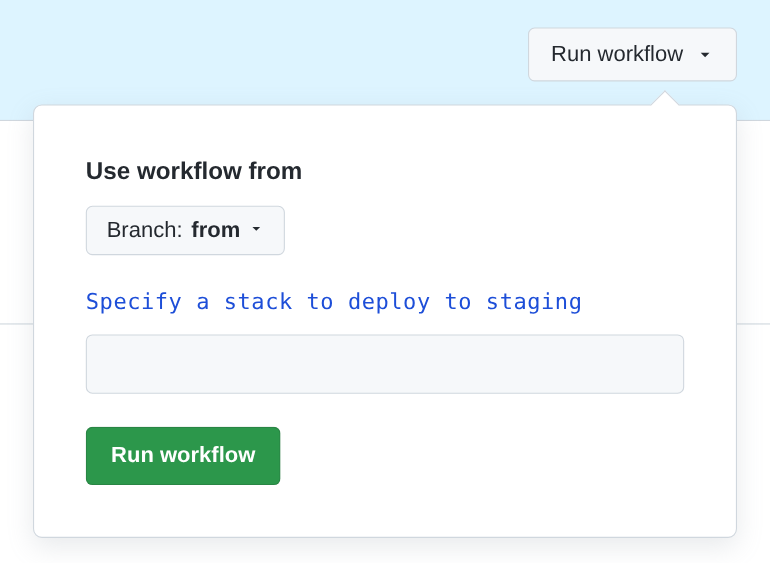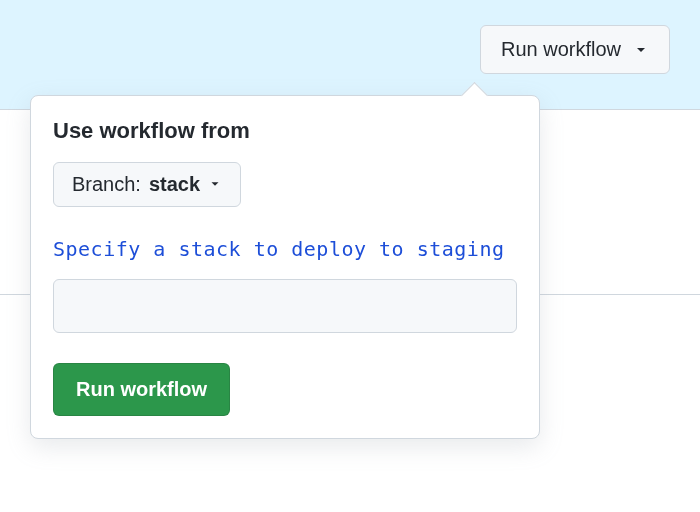--- a/index.html
+++ b/index.html
@@ -42,26 +42,26 @@
       display: inline-flex;
     }
     .mid-section {
       height: 185px;
       border-bottom: 1px solid #d0d7de;
     }
     .dropdown-panel {
       position: absolute;
       top: 95px;
       left: 30px;
-      width: 510px;
+      width: 640px;
       background: #ffffff;
       border: 1px solid #d0d7de;
       border-radius: 8px;
       box-shadow: 0 8px 24px rgba(140,149,159,0.2);
-      padding: 22px;
+      padding: 47px;
     }
     .dropdown-panel::before {
       content: "";
       position: absolute;
       top: -10px;
       right: 55px;
       width: 18px;
       height: 18px;
       background: #ffffff;
       border-left: 1px solid #d0d7de;
@@ -133,21 +133,21 @@
   </button>
 </div>
 
 <div class="mid-section"></div>
 
 <div class="dropdown-panel">
   <div class="section-label">Use workflow from</div>
 
   <button class="branch-selector">
     <span>Branch: </span>
-      <span class="branch-name">stack</span>
+      <span class="branch-name">from</span>
     <span>
       <svg width="14" height="14" viewBox="0 0 16 16" fill="currentColor">
           <path d="M4 6 l4 4 l4 -4 z"></path>
         </svg>
     </span>
   </button>
 
   <div class="input-label">Specify a stack to deploy to staging</div>
 
   <input type="text" class="text-input" value="" style="">

